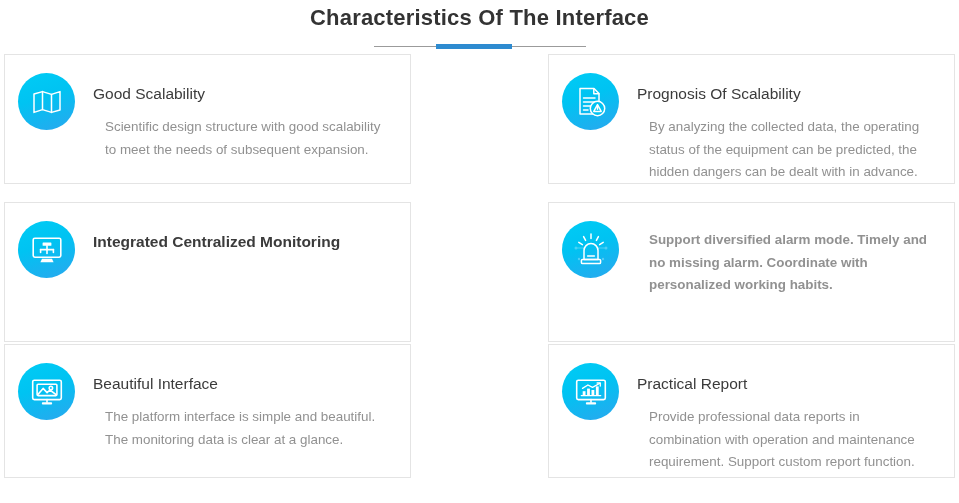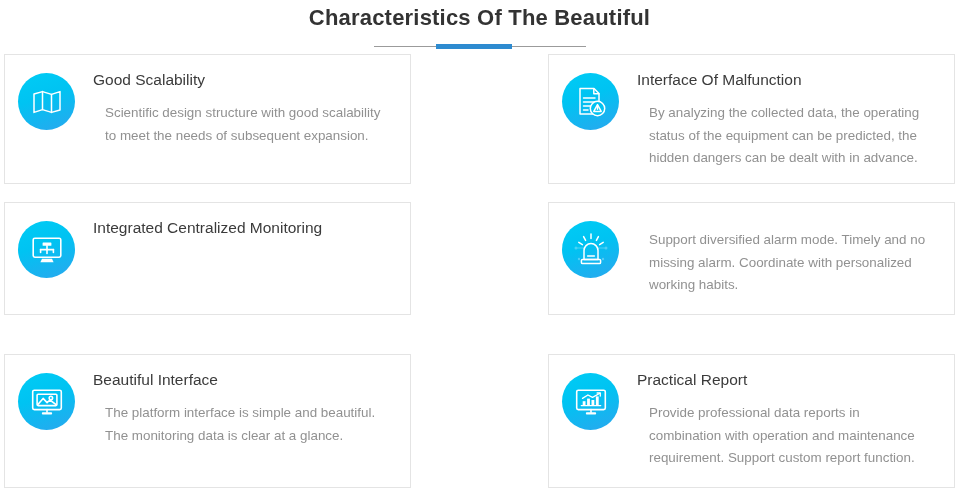--- a/index.html
+++ b/index.html
@@ -62,22 +62,22 @@
     position: absolute;
     box-sizing: border-box;
     background: #ffffff;
     border: 1px solid #e4e4e4;
     display: flex;
     align-items: flex-start;
   }
   .card.col-left  { left: 4px;   width: 407px; }
   .card.col-right { left: 548px; width: 407px; }
   .card.row-1 { top: 1px;   height: 130px; }
-  .card.row-2 { top: 149px; height: 113px; }
-  .card.row-3 { top: 301px; height: 134px; }
+  .card.row-2 { top: 149px; height: 140px; font-weight: bold; }
+  .card.row-3 { top: 291px; height: 134px; }
 
   .icon-wrap {
     flex: 0 0 auto;
     width: 57px;
     height: 57px;
     margin: 18px 0 0 13px;
     border-radius: 50%;
     background: linear-gradient(160deg, #00ccf5 0%, #00c3f2 42%, #2aa7ee 100%);
     position: relative;
     overflow: hidden;
@@ -92,35 +92,35 @@
 
   .card-body {
     flex: 1 1 auto;
     padding: 14px 12px 0 18px;
     min-width: 0;
   }
   .card-title {
     font-size: 15.5px;
     color: #3b3b3b;
     line-height: 21px;
-    margin: 0 0 4px 0;
+    margin: 14px 0 4px 0;
     white-space: nowrap;
   }
   .card-text {
     font-size: 13.4px;
     color: #919191;
     line-height: 22.5px;
     margin: 12px;
   }
 </style>
 </head>
 <body>
 
 <div class="page-header">
-  <h1 class="page-title">Characteristics Of The Beautiful</h1>
+  <h1 class="page-title">Characteristics Of The Interface</h1>
   <div class="title-rule">
     <div class="title-rule-line"></div>
     <div class="title-rule-accent"></div>
   </div>
 </div>
 
 <div class="grid">
 
   <div class="card col-left row-1">
     <div class="icon-wrap">
@@ -144,21 +144,21 @@
         <path d="M8.5 12 L20 12"></path>
         <path d="M8.5 16 L20 16"></path>
         <path d="M8.5 20 L15 20"></path>
         <path d="M8.5 24 L13 24"></path>
         <circle cx="22.5" cy="22.5" r="7.2" fill="#00c3f2" stroke="#ffffff" stroke-width="1.5"></circle>
         <path d="M22.5 18.6 L26.2 25.4 L18.8 25.4 Z"></path>
         <path d="M22.5 21 L22.5 23.2"></path>
       </svg>
     </div>
     <div class="card-body">
-      <p class="card-title">Interface Of Malfunction</p>
+      <p class="card-title">Prognosis Of Scalability</p>
       <p class="card-text">By analyzing the collected data, the operating status of the equipment can be predicted, the hidden dangers can be dealt with in advance.</p>
     </div>
   </div>
 
   <div class="card col-left row-2">
     <div class="icon-wrap">
       <svg width="32" height="28" viewBox="0 0 32 28" fill="none" stroke="#ffffff" stroke-width="1.6" stroke-linejoin="round" stroke-linecap="round">
         <rect x="2.2" y="2.2" width="27.6" height="19" rx="1.6"></rect>
         <path d="M11 22.8 L21 22.8 L22.6 26.2 L9.4 26.2 Z" fill="#ffffff" stroke="none"></path>
         <rect x="11.6" y="6.4" width="8.8" height="3.4" rx="0.6" fill="#ffffff" stroke="none"></rect>

